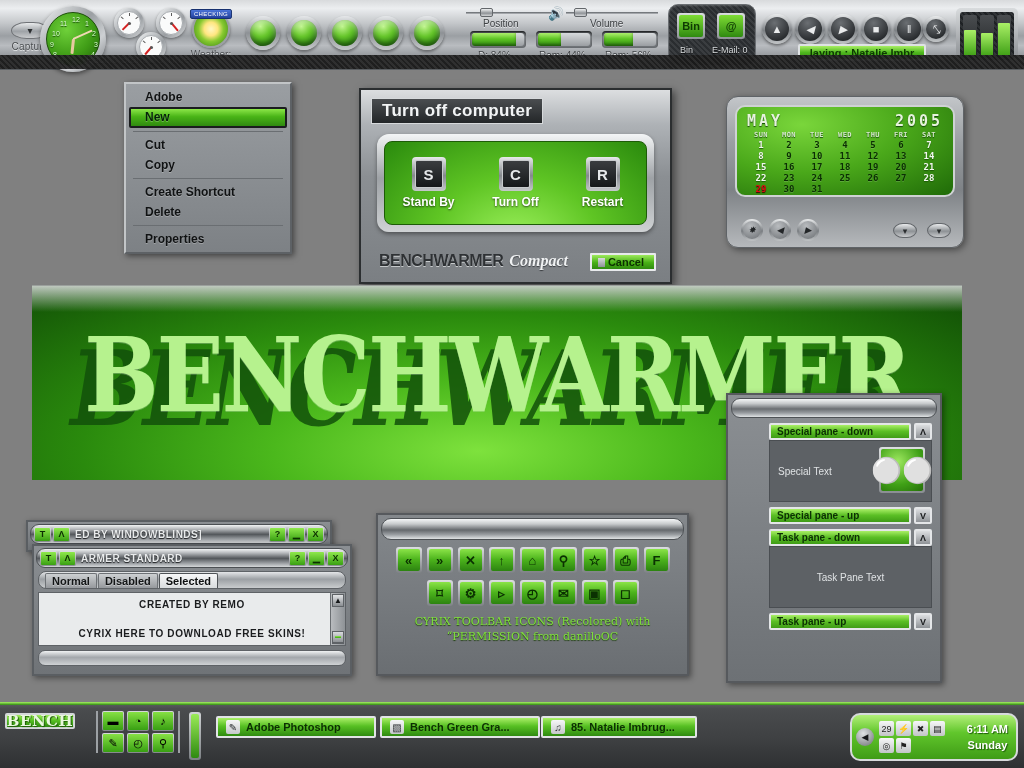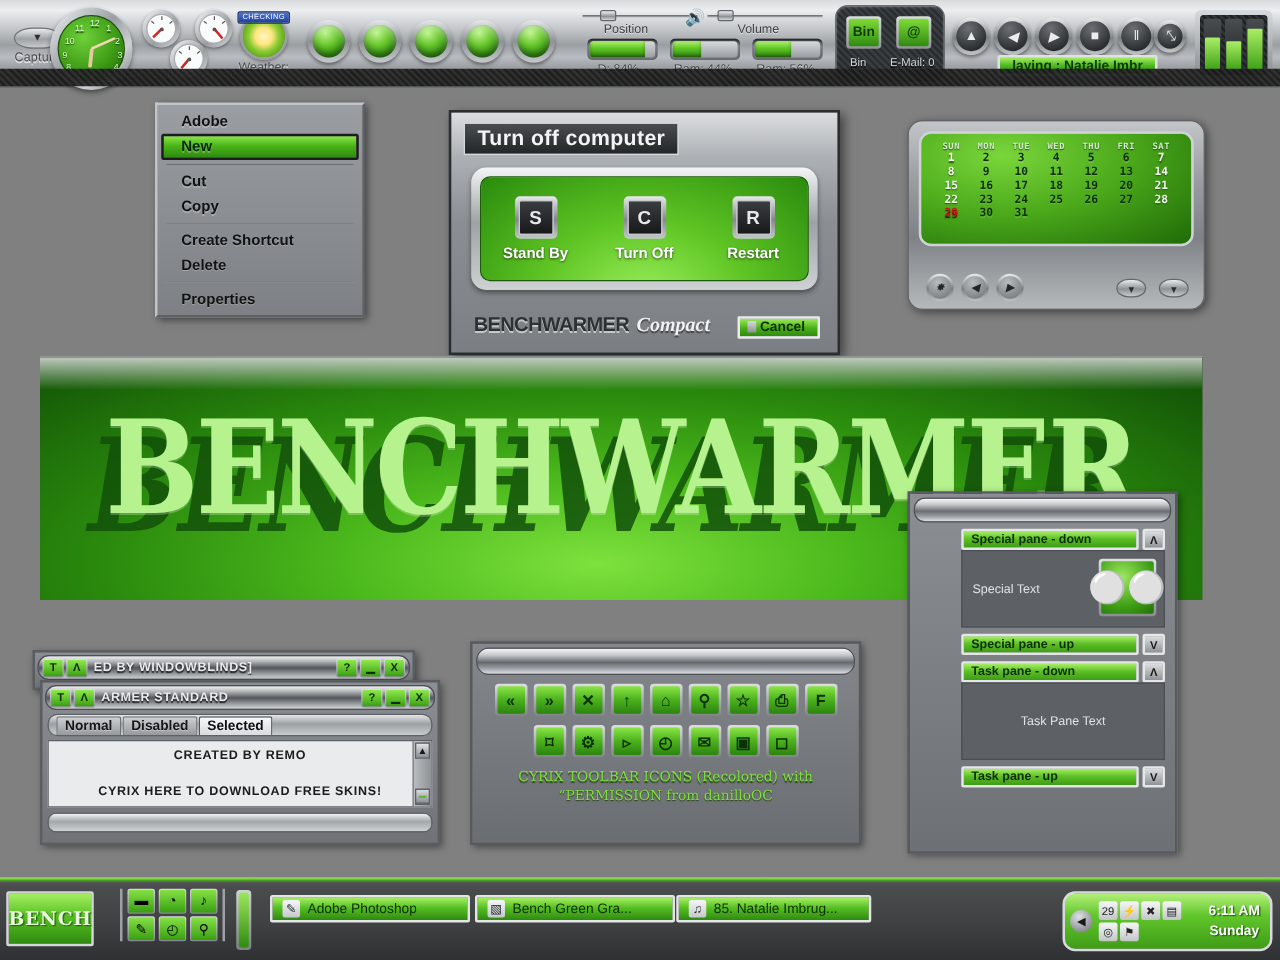--- a/index.html
+++ b/index.html
@@ -479,21 +479,21 @@
   #taskbar {
     position:absolute; left:0; bottom:0; width:1024px; height:66px;
     background: linear-gradient(to bottom,#57595b 0%,#4a4c4e 6%,#3e4042 55%,#2e3032 100%);
     border-top:3px solid #4fb81e;
   }
   #taskbar::before {
     content:""; position:absolute; left:0; top:-3px; width:100%; height:3px;
     background: linear-gradient(to bottom,#a9ef66,#2f8a10);
   }
   #start-btn {
-    position:absolute; left:5px; top:8px; width:70px; height:44px;
+    position:absolute; left:5px; top:8px; width:70px; height:16px;
     border:2px solid #d4d7d9; border-radius:2px;
     background: linear-gradient(to bottom,#a6ef62 0%,#57c023 45%,#2f8a10 100%);
     display:flex; align-items:center; justify-content:center;
   }
   #start-label {
     font-family:"DejaVu Serif", serif; font-size:15px; font-weight:bold;
     color:#e9f8dd; text-shadow:1px 1px 1px #1d5c07; letter-spacing:.5px;
   }
   .ql-group {
     position:absolute; top:6px; display:flex; flex-direction:column; gap:2px;
@@ -520,21 +520,21 @@
     position:absolute; top:11px; height:22px; border:2px solid #e2e4e6; border-radius:2px;
     background: linear-gradient(to bottom,#a9ef66 0%,#57c023 45%,#2f8a10 100%);
     display:flex; align-items:center; gap:6px; padding:0 8px;
   }
   .task-btn .tico {
     width:14px; height:14px; border-radius:2px; flex:none;
     display:flex; align-items:center; justify-content:center; font-size:10px;
     background:linear-gradient(to bottom,#f6f7f8,#c5c8ca); color:#2a2d30;
   }
   .task-btn .tlbl {
-    font-size:11px; font-weight:normal; color:#0c2f02; white-space:nowrap;
+    font-size:11px; font-weight:bold; color:#0c2f02; white-space:nowrap;
     overflow:hidden; text-overflow:ellipsis;
   }
   #systray {
     position:absolute; right:6px; top:8px; width:168px; height:48px;
     border-radius:10px; padding:2px 4px;
     background: linear-gradient(to bottom,#b2ef78 0%,#61c62c 40%,#3f9c16 100%);
     border:2px solid #d7dadc;
     display:flex; align-items:center; gap:5px;
   }
   #tray-expander {
@@ -759,20 +759,24 @@
       </div>
     </div>
     <div id="brand-bench">
       <span>BENCHWARMER</span><span id="brand-compact">Compact</span>
     </div>
     <div id="cancel-btn">Cancel</div>
   </div>
 
   <div id="calendar">
     <div id="cal-screen">
+      <div id="cal-head">
+        <span id="cal-month">MAY</span>
+        <span id="cal-year">2005</span>
+      </div>
       <div id="cal-grid">
         <table>
           <thead>
               <tr id="cal-head-row">
                 <th>SUN</th>
                 <th>MON</th>
                 <th>TUE</th>
                 <th>WED</th>
                 <th>THU</th>
                 <th>FRI</th>

